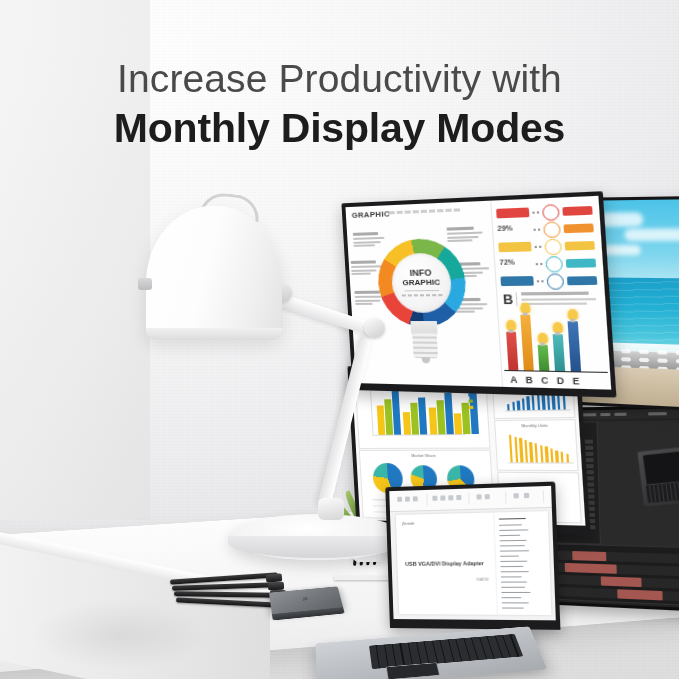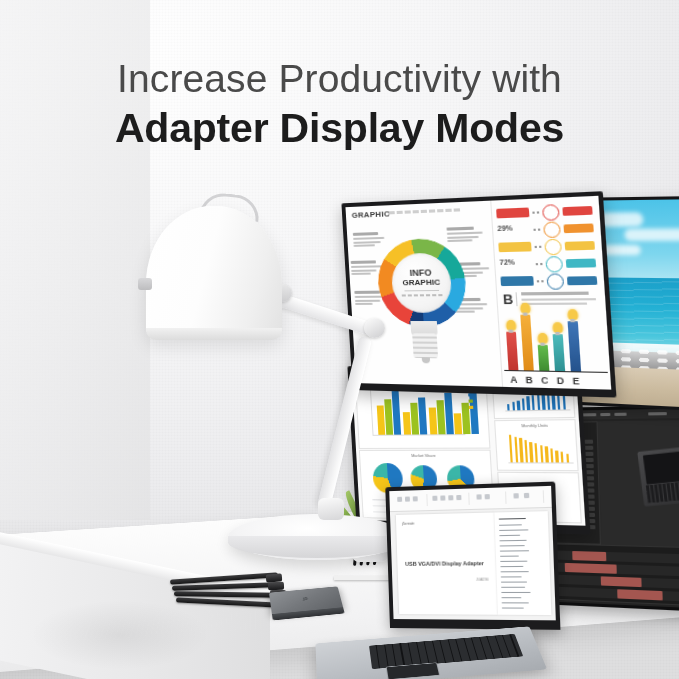--- a/index.html
+++ b/index.html
@@ -360,21 +360,21 @@
   <div class="wall-corner"></div>
 
   <div class="desk"></div>
   <div class="desk-edge"></div>
   <div class="desk-front"></div>
   <div class="desk-shadow"></div>
   <div class="mat"></div>
 
   <div class="headline">
     <span class="l1">Increase Productivity with</span>
-    <span class="l2">Adapter Display Modes</span>
+    <span class="l2">Monthly Display Modes</span>
   </div>
 
   <div class="lamp">
     <div class="base-lamp"></div>
     <div class="base-edge"></div>
     <div class="arm-low"></div>
     <div class="joint3"></div>
     <div class="arm-up"></div>
     <div class="joint2"></div>
     <div class="joint1"></div>

